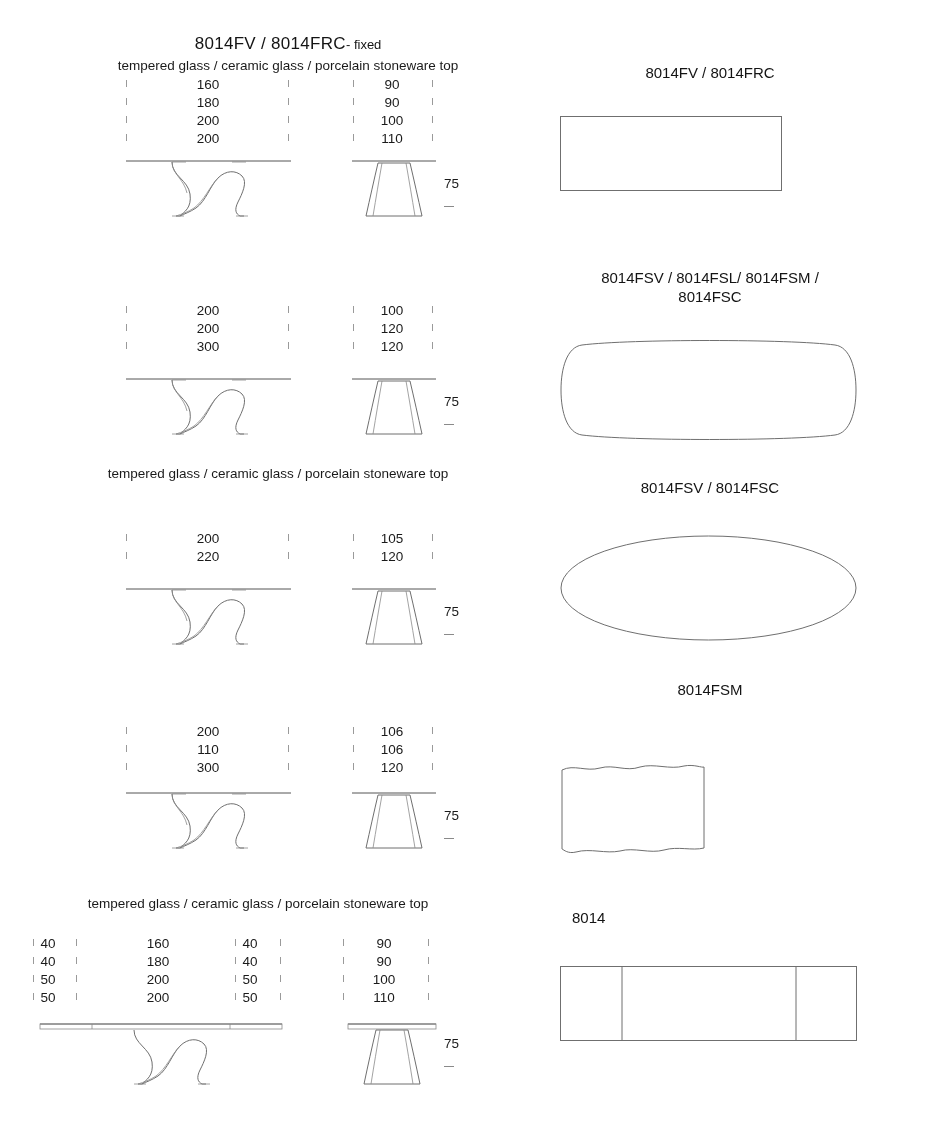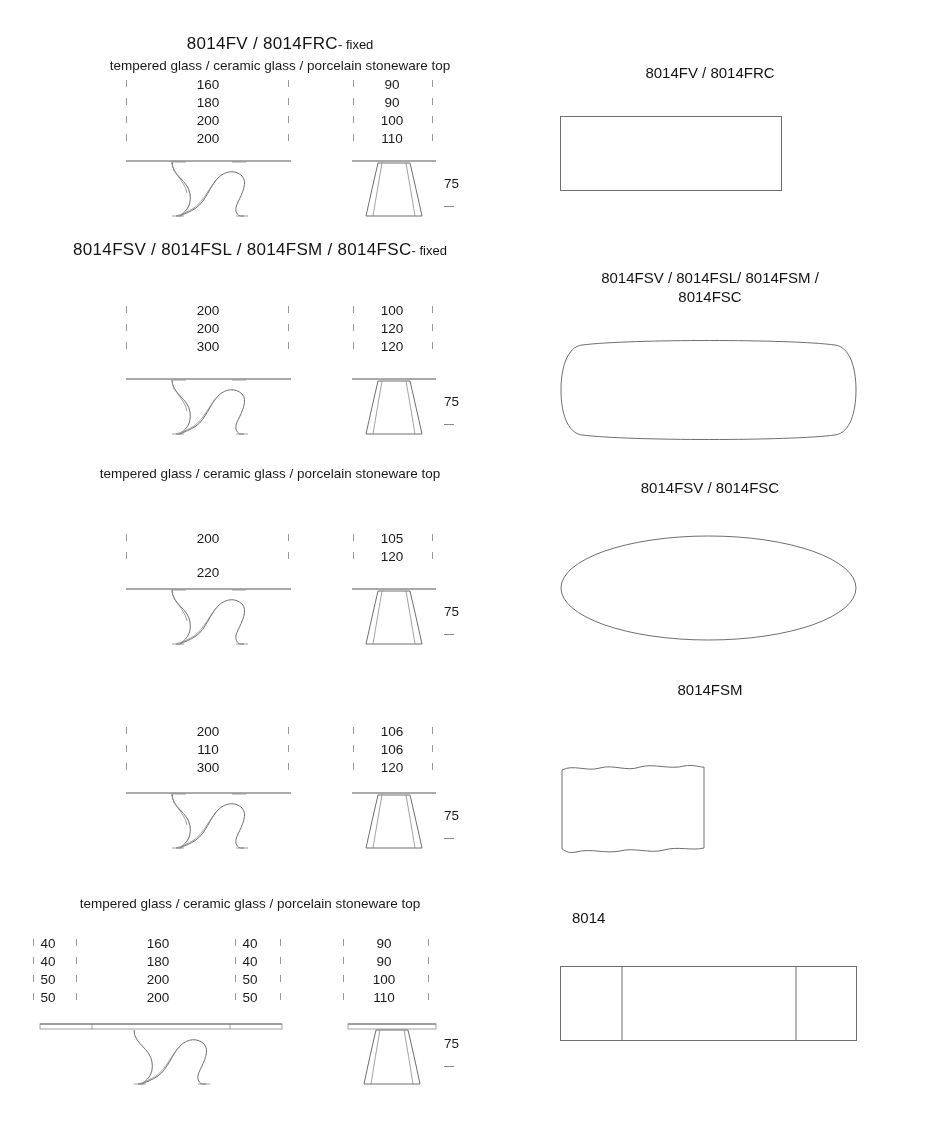--- a/index.html
+++ b/index.html
@@ -15,21 +15,21 @@
     color: #1a1a1a;
     overflow: hidden;
   }
   .sheet {
     position: relative;
     width: 938px;
     height: 1125px;
   }
   .block {
     position: absolute;
-    left: 0;
+    left: 8px;
     width: 762px;
   }
 
   
   .title-row {
     text-align: center;
     white-space: nowrap;
   }
   .title-main {
     font-size: 17px;
@@ -196,23 +196,20 @@
   <div style="position:absolute; left:444px; top:206px; width:10px; height:1px; background:#8a8a8a;"></div>
 
   <div class="right-title" style="left: 520px; top: 63px; width: 380px; white-space: pre-line;">8014FV / 8014FRC</div>
   <div class="top-view" style="left:560px; top:116px;">
     <svg width="222" height="75">
         <rect class="lineart" x="0.5" y="0.5" width="221" height="74"></rect>
       </svg>
   </div>
 
   <div class="block" style="top:240px;">
-    <div class="title-row" style="width:500px; margin-left:10px;">
-      <span class="title-main">8014FSV / 8014FSL / 8014FSM / 8014FSC</span><span class="title-sub">- fixed</span>
-    </div>
   </div>
 
   <div class="dims" style="left:120px; top:302px; width:180px;">
     <div class="dim-line">
         <span class="tick" style="left:6px;"></span>
         <span class="tick" style="left:168px;"></span>
         <span class="dim-val" style="left:58px;">200</span>
       </div>
     <div class="dim-line">
         <span class="tick" style="left:6px;"></span>
@@ -280,21 +277,21 @@
 
   <div class="dims" style="left:120px; top:530px; width:180px;">
     <div class="dim-line">
         <span class="tick" style="left:6px;"></span>
         <span class="tick" style="left:168px;"></span>
         <span class="dim-val" style="left:58px;">200</span>
       </div>
     <div class="dim-line">
         <span class="tick" style="left:6px;"></span>
         <span class="tick" style="left:168px;"></span>
-        <span class="dim-val" style="left:58px;margin-top:16px;">220</span>
+        <span class="dim-val" style="left:58px;">220</span>
       </div>
   </div>
   <div class="dims" style="left:350px; top:530px; width:90px;">
     <div class="dim-line">
         <span class="tick" style="left:3px;"></span>
         <span class="tick" style="left:82px;"></span>
         <span class="dim-val" style="left:12px;">105</span>
       </div>
     <div class="dim-line">
         <span class="tick" style="left:3px;"></span>

